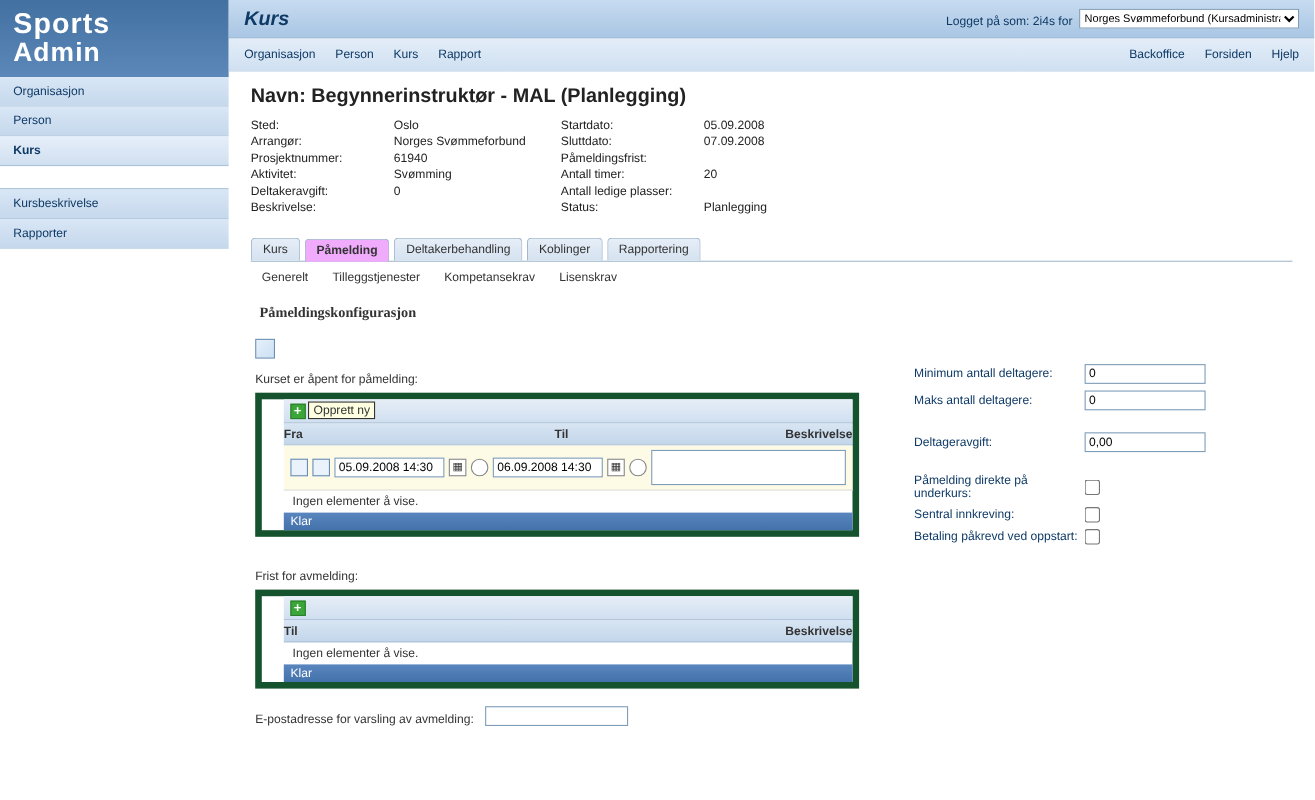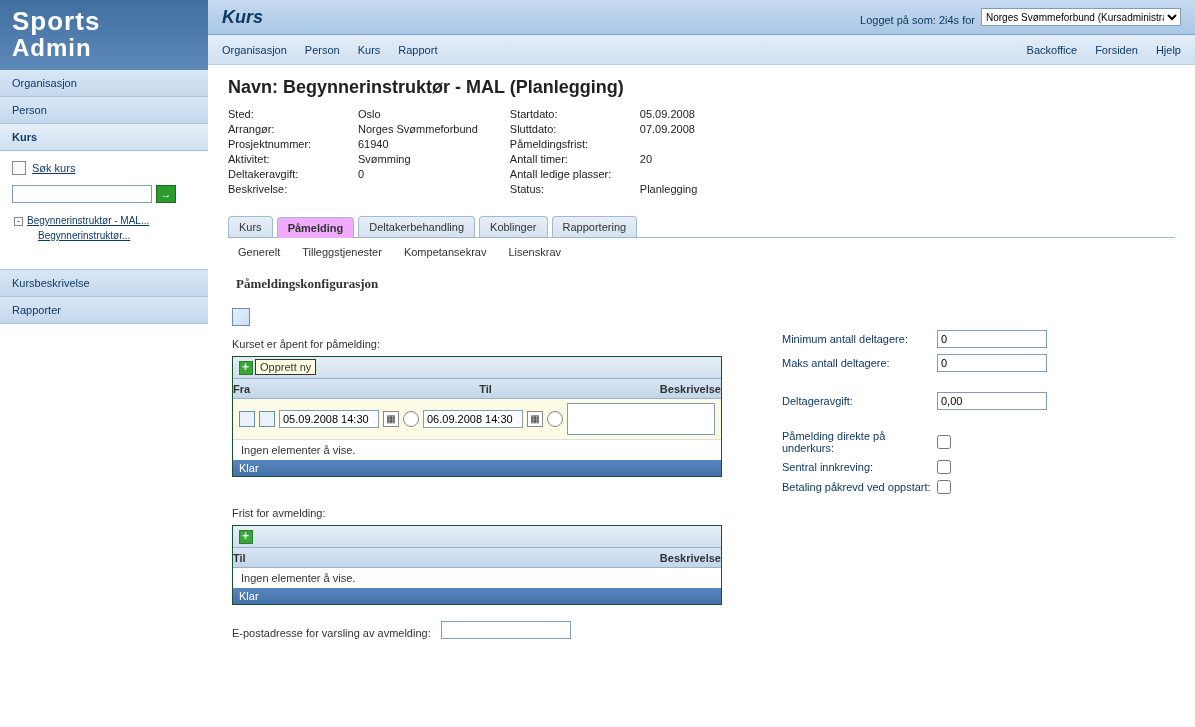--- a/index.html
+++ b/index.html
@@ -48,21 +48,21 @@
 .subsubs span { cursor:pointer; color:#333; }
 
 .h2 { font-size:13px; font-weight:bold; margin:6px 0 16px 8px;font-family:Liberation Serif, serif; }
 .save-icon { width:18px; height:18px; border:1px solid #6a8db3; background:linear-gradient(135deg,#e7f0fa,#cbe0f4); display:inline-block; cursor:pointer; margin-left:4px; }
 
 .cfg-row { display:flex; align-items:flex-start; gap:50px; }
 .cfg-left { flex:0 0 504px; }
 .cfg-right { flex:0 0 380px; padding-top:2px; }
 
 .sec-label { font-size:11px; margin:10px 0 6px 4px; }
-.panel { border:1px solid #14532d; margin-left:4px; width:490px; }
+.panel { border:6px solid #14532d; margin-left:4px; width:549px;padding-left:20px; }
 .panel-toolbar { background:linear-gradient(to bottom,#e6eef7,#d0dff0); padding:3px 6px; border-bottom:1px solid #9ab3cd; height:22px; display:flex; align-items:center; }
 .add-icon { width:14px; height:14px; background:#3aa63a; border:1px solid #2c7d2c; display:inline-block; cursor:pointer; position:relative; }
 .add-icon::after { content:"+"; color:#fff; position:absolute; top:-2px; left:2px; font-size:12px; font-weight:bold; }
 .tooltip { position:absolute; background:#ffffe1; border:1px solid #333; padding:1px 4px; font-size:11px; white-space:nowrap; margin-top:-2px; margin-left:16px; z-index:5; }
 .panel-head { background:linear-gradient(to bottom,#d8e5f3,#c3d6ea); border-bottom:1px solid #9ab3cd; display:flex; font-weight:bold; font-size:11px; height:20px; align-items:center; }
 .panel-head .col1 { width:175px; text-align:left; }
 .panel-head .col2 { width:155px; text-align:center; }
 .panel-head .col3 { flex:1; text-align:right; }
 .panel-row { background:#fdfbe6; padding:4px 6px; display:flex; align-items:center; gap:4px; border-bottom:1px solid #ddd; }
 .mini-icon { width:16px; height:16px; border:1px solid #6a8db3; background:#eaf2fb; display:inline-block; cursor:pointer; }
@@ -87,34 +87,20 @@
   <div class="sidebar">
     <div class="logo">
       <div>Sports</div>
       <div class="admin">Admin</div>
     </div>
     <div class="side-nav">
       <div class="side-item">Organisasjon</div>
       <div class="side-item">Person</div>
       <div class="side-item active">Kurs</div>
     </div>
-    <div class="side-section">
-      <div class="side-link-row">
-        <span class="side-icon"></span>
-        <span class="side-link">Søk kurs</span>
-      </div>
-      <div class="search-row">
-        <input class="search-input" style="">
-        <div class="go-btn">→</div>
-      </div>
-      <div class="tree">
-        <div class="tree-item"><span class="tree-expander">-</span><span>Begynnerinstruktør - MAL...</span></div>
-        <div class="tree-item l2">Begynnerinstruktør...</div>
-      </div>
-    </div>
     <div class="side-item side-item-b" style="margin-top:20px;">Kursbeskrivelse</div>
     <div class="side-item">Rapporter</div>
   </div>
 
   <div class="main">
     <div class="main-header">
       <div class="main-title">Kurs</div>
       <div class="login-info">
         <span>Logget på som: 2i4s for</span>
         <select class="role-select">

